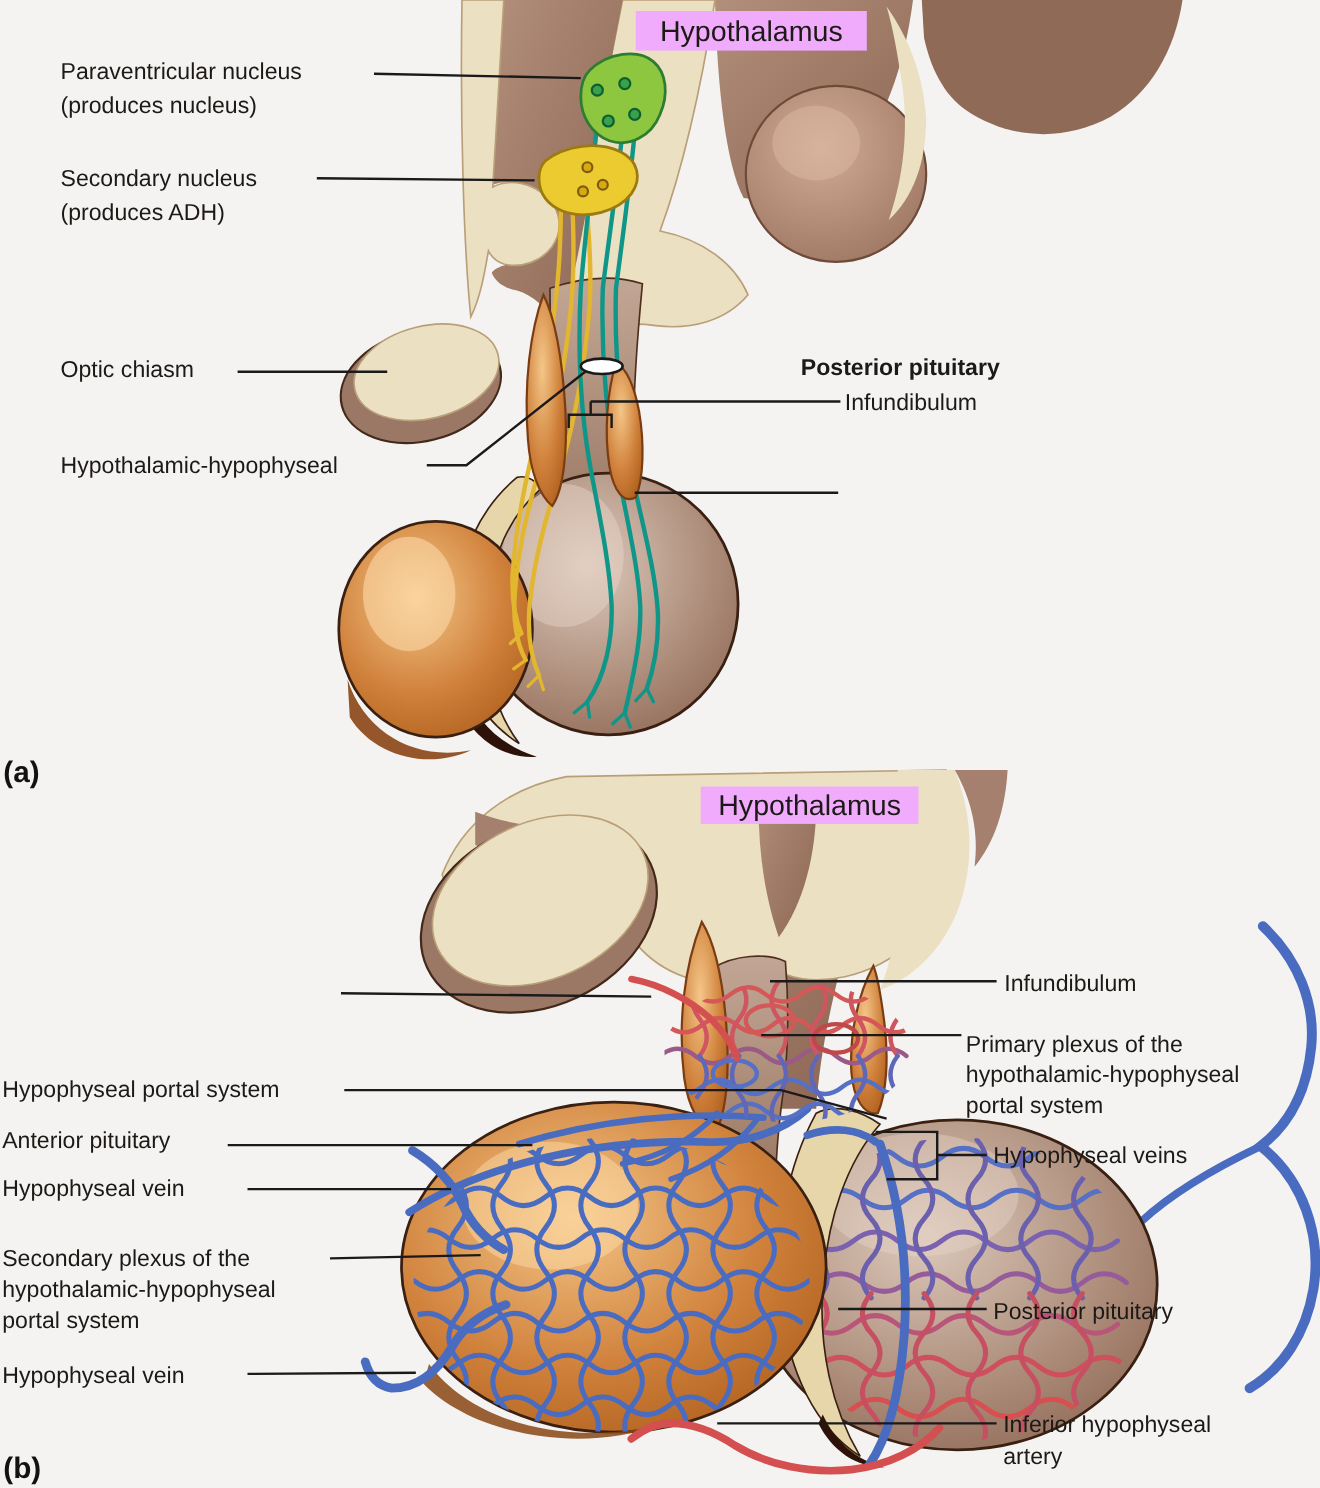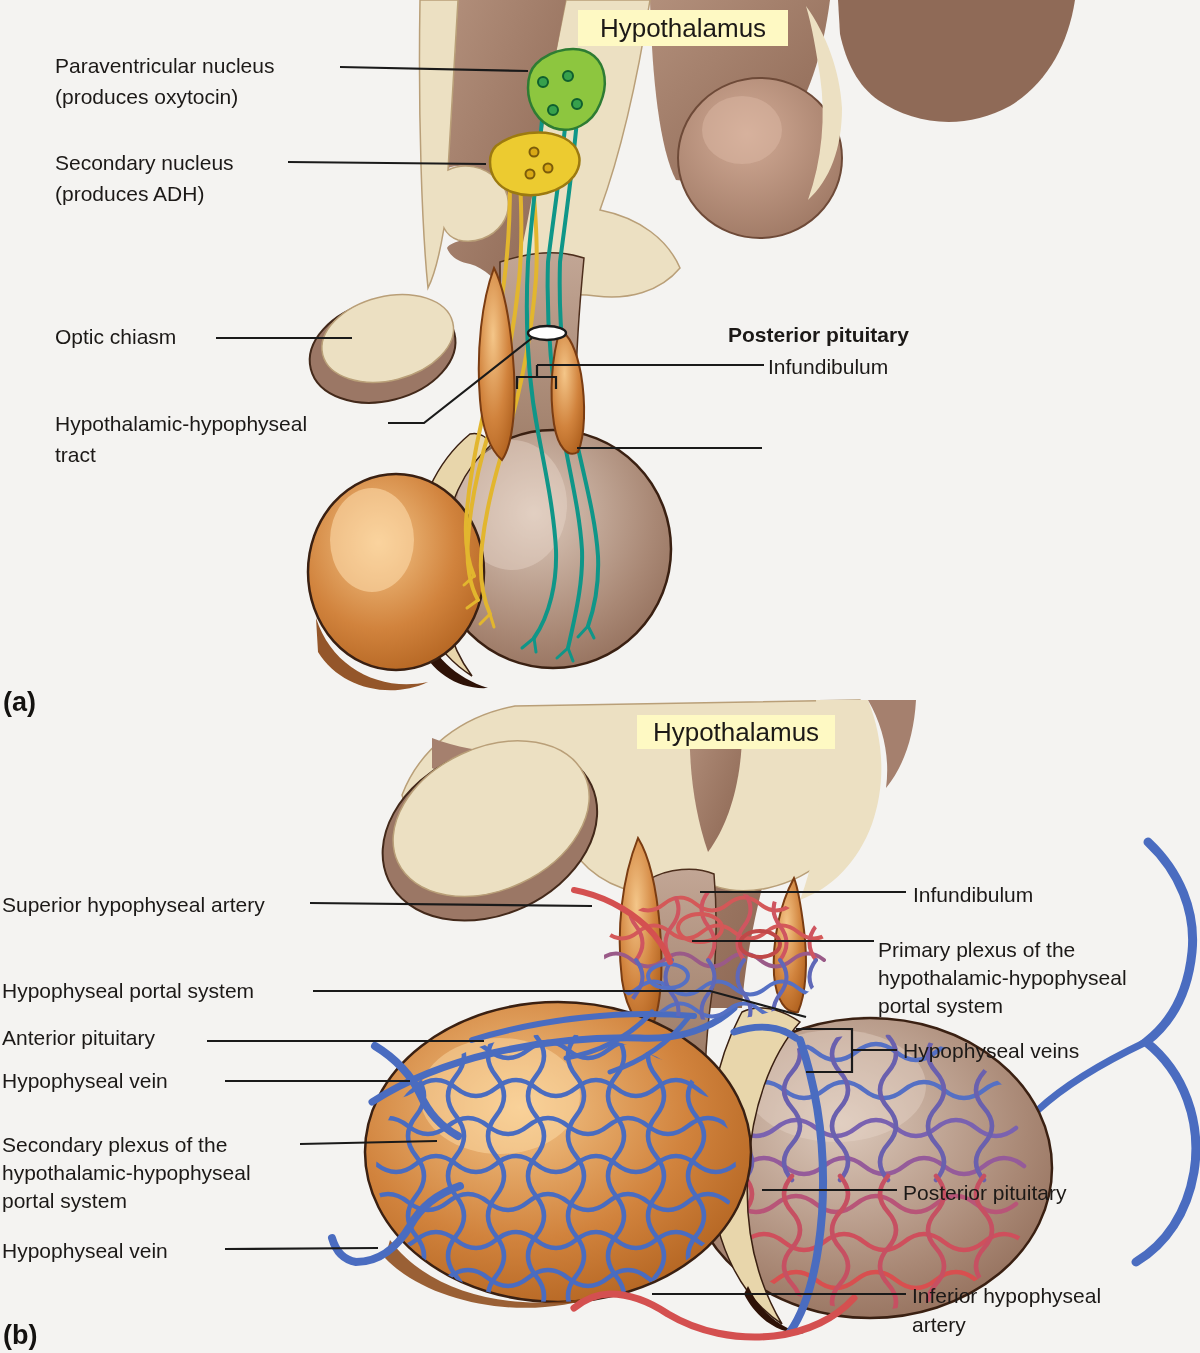--- a/index.html
+++ b/index.html
@@ -6,21 +6,21 @@
   .stage{position:relative;width:1200px;height:1353px;background:#f4f3f1;overflow:hidden;
          font-family:"Liberation Sans",sans-serif;}
   svg.art{position:absolute;left:0;top:0;}
   .lbl{position:absolute;color:#1c1917;font-size:21px;line-height:30px;white-space:nowrap;}
   .lbl span{display:block;}
   .lh28{line-height:28px;}
   .lh29{line-height:29px;}
   .lh31{line-height:31px;}
   .bold{font-weight:700;}
   .letter{position:absolute;font-weight:700;font-size:27px;color:#141210;}
-  .titlebox{position:absolute;background:#fef9c3;color:#1c1917;font-size:26px;
+  .titlebox{position:absolute;background:#f0abfc;color:#1c1917;font-size:26px;
             display:flex;align-items:center;justify-content:center;}
 </style>
 </head>
 <body>
 
 <div class="stage">
 
 <svg class="art" width="1200" height="1353" viewBox="0 0 1200 1353">
   <defs>
     <radialGradient id="gOr" cx="0.4" cy="0.35" r="0.8">
@@ -274,57 +274,53 @@
     </g>
   </g>
 </svg>
 
 <div class="titlebox" style="left:578px;top:10px;width:210px;height:36px;">
   <span>Hypothalamus</span>
 </div>
 
 <div class="lbl lh31" style="left:55px;top:50px;">
   <span>Paraventricular nucleus</span>
-  <span>(produces oxytocin)</span>
+  <span>(produces nucleus)</span>
 </div>
 
 <div class="lbl lh31" style="left:55px;top:147px;">
   <span>Secondary nucleus</span>
   <span>(produces ADH)</span>
 </div>
 
 <div class="lbl" style="left:55px;top:322px;">
   <span>Optic chiasm</span>
 </div>
 
 <div class="lbl lh31" style="left:55px;top:408px;">
   <span>Hypothalamic-hypophyseal</span>
-  <span>tract</span>
 </div>
 
 <div class="lbl bold" style="left:728px;top:320px;">
   <span>Posterior pituitary</span>
 </div>
 
 <div class="lbl" style="left:768px;top:352px;">
   <span>Infundibulum</span>
 </div>
 
 
 <div class="letter" style="left:3px;top:687px;">
   <span>(a)</span>
 </div>
 
 <div class="titlebox" style="left:637px;top:715px;width:198px;height:34px;">
   <span>Hypothalamus</span>
 </div>
 
-<div class="lbl" style="left:2px;top:890px;">
-  <span>Superior hypophyseal artery</span>
-</div>
 
 <div class="lbl" style="left:2px;top:976px;">
   <span>Hypophyseal portal system</span>
 </div>
 
 <div class="lbl" style="left:2px;top:1023px;">
   <span>Anterior pituitary</span>
 </div>
 
 <div class="lbl" style="left:2px;top:1066px;">

